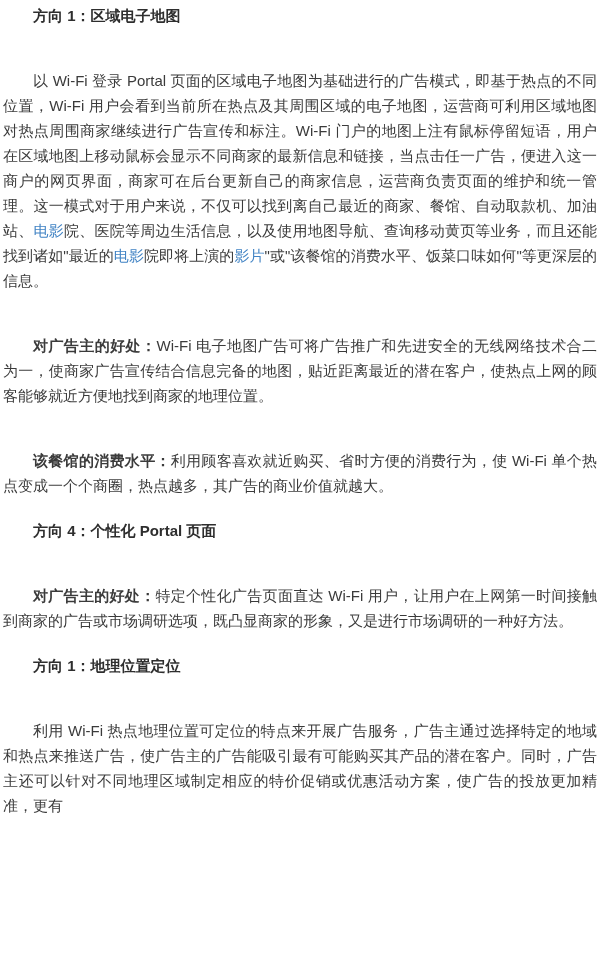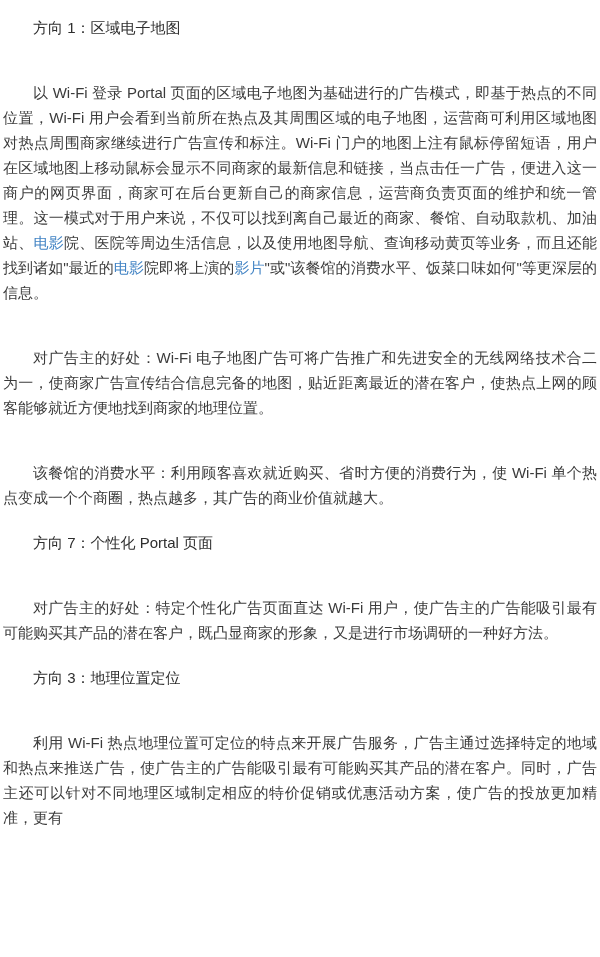--- a/index.html
+++ b/index.html
@@ -23,39 +23,39 @@
     text-align: justify;
   }
   .doc p {
     margin: 0 0 20px 0;
   }
   .doc p.indent {
     text-indent: 2em;
     margin-top: 40px;
   }
   .doc .heading {
-    font-weight: normal;
+    font-weight: bold;
     color: #2e2e2e;
     text-indent: 2em;
-    margin: 12px 0 21px 0;
+    margin: 0 0 21px 0;
   }
   .seg-bold {
-    font-weight: normal;
+    font-weight: bold;
   }
   .seg-link {
     color: #4183c4;
     text-decoration: none;
     cursor: pointer;
   }
 </style>
 </head>
 <body>
 
 <div class="doc">
     <div class="heading">方向 1：区域电子地图</div>
     <p class="indent"><span>以 Wi-Fi 登录 Portal 页面的区域电子地图为基础进行的广告模式，即基于热点的不同位置，Wi-Fi 用户会看到当前所在热点及其周围区域的电子地图，运营商可利用区域地图对热点周围商家继续进行广告宣传和标注。Wi-Fi 门户的地图上注有鼠标停留短语，用户在区域地图上移动鼠标会显示不同商家的最新信息和链接，当点击任一广告，便进入这一商户的网页界面，商家可在后台更新自己的商家信息，运营商负责页面的维护和统一管理。这一模式对于用户来说，不仅可以找到离自己最近的商家、餐馆、自动取款机、加油站、</span><a class="seg-link">电影</a><span>院、医院等周边生活信息，以及使用地图导航、查询移动黄页等业务，而且还能找到诸如"最近的</span><a class="seg-link">电影</a><span>院即将上演的</span><a class="seg-link">影片</a><span>"或"该餐馆的消费水平、饭菜口味如何"等更深层的信息。</span></p>
     <p class="indent"><span class="seg-bold">对广告主的好处：</span><span>Wi-Fi 电子地图广告可将广告推广和先进安全的无线网络技术合二为一，使商家广告宣传结合信息完备的地图，贴近距离最近的潜在客户，使热点上网的顾客能够就近方便地找到商家的地理位置。</span></p>
     <p class="indent"><span class="seg-bold">该餐馆的消费水平：</span><span>利用顾客喜欢就近购买、省时方便的消费行为，使 Wi-Fi 单个热点变成一个个商圈，热点越多，其广告的商业价值就越大。</span></p>
-    <div class="heading">方向 7：个性化 Portal 页面</div>
-    <p class="indent"><span class="seg-bold">对广告主的好处：</span><span>特定个性化广告页面直达 Wi-Fi 用户，使广告主的广告能吸引最有可能购买其产品的潜在客户，既凸显商家的形象，又是进行市场调研的一种好方法。</span></p>
-    <div class="heading">方向 3：地理位置定位</div>
+    <div class="heading">方向 4：个性化 Portal 页面</div>
+    <p class="indent"><span class="seg-bold">对广告主的好处：</span><span>特定个性化广告页面直达 Wi-Fi 用户，让用户在上网第一时间接触到商家的广告或市场调研选项，既凸显商家的形象，又是进行市场调研的一种好方法。</span></p>
+    <div class="heading">方向 1：地理位置定位</div>
     <p class="indent"><span>利用 Wi-Fi 热点地理位置可定位的特点来开展广告服务，广告主通过选择特定的地域和热点来推送广告，使广告主的广告能吸引最有可能购买其产品的潜在客户。同时，广告主还可以针对不同地理区域制定相应的特价促销或优惠活动方案，使广告的投放更加精准，更有</span></p>
   </div>
 
 </body></html>

